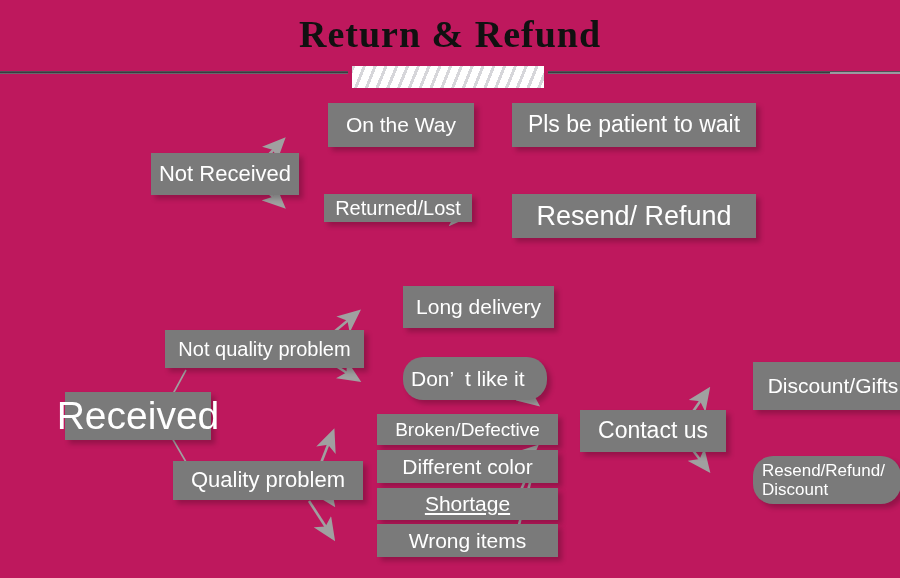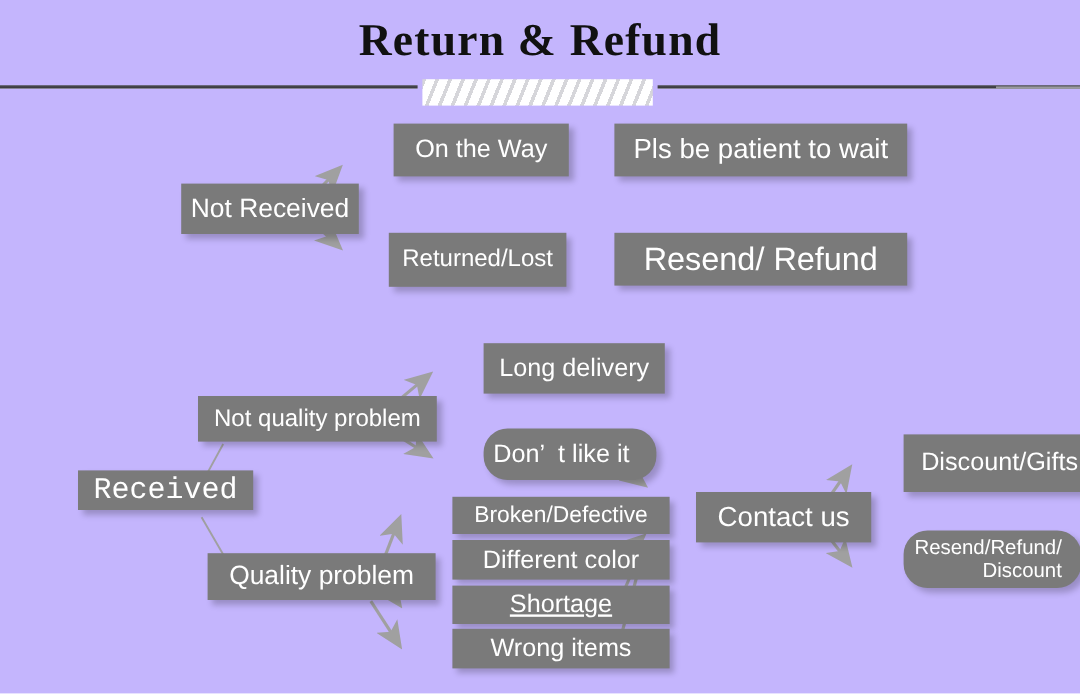--- a/index.html
+++ b/index.html
@@ -7,21 +7,21 @@
     padding: 0;
     background: #ffffff;
   }
   body {
     font-family: "Liberation Sans", sans-serif;
   }
   #page {
     position: relative;
     width: 900px;
     height: 578px;
-    background: #c4b5fd;
+    background: #be185d;
     overflow: hidden;
   }
 
   
   .title {
     position: absolute;
     left: 0;
     top: 12px;
     width: 900px;
     text-align: center;
@@ -146,25 +146,25 @@
       <path d="M685,440 L708,470"></path>
     </g>
   </svg>
 
   <div class="node" style="left:108px; top:153px; width:148px; height:42px; font-size:22px;">Not Received</div>
 
   <div class="node" style="left:285px; top:103px; width:146px; height:44px; font-size:21px;">On the Way</div>
 
   <div class="node" style="left:469px; top:103px; width:244px; height:44px; font-size:23px;">Pls be patient to wait</div>
 
-  <div class="node" style="left:281px; top:194px; width:148px; height:45px; font-size:20px;">Returned/Lost</div>
+  <div class="node" style="left:281px; top:194px; width:148px; height:28px; font-size:20px;">Returned/Lost</div>
 
   <div class="node" style="left:469px; top:194px; width:244px; height:44px; font-size:27px;">Resend/ Refund</div>
 
-  <div class="node" style="left:22px; top:392px; width:146px; height:33px; font-size:25px;font-family:Liberation Mono, monospace;">Received</div>
+  <div class="node" style="left:22px; top:392px; width:146px; height:48px; font-size:39px;">Received</div>
 
   <div class="node" style="left:122px; top:330px; width:199px; height:38px; font-size:20px;">Not quality problem</div>
 
   <div class="node" style="left:130px; top:461px; width:190px; height:39px; font-size:22px;text-align:right;">Quality problem</div>
 
   <div class="node" style="left:360px; top:286px; width:151px; height:42px; font-size:21px;">Long delivery</div>
 
   <div class="node left-align" style="left:360px; top:357px; width:144px; height:43px; font-size:21px; padding-left:8px;">Don’  t like it</div>
 
   <div class="node" style="left:334px; top:414px; width:181px; height:31px; font-size:19px;">Broken/Defective</div>
@@ -172,16 +172,16 @@
   <div class="node" style="left:334px; top:450px; width:181px; height:33px; font-size:21px;">Different color</div>
 
   <div class="node" style="left:334px; top:488px; width:181px; height:32px; font-size:21px;text-decoration:underline;">Shortage</div>
 
   <div class="node" style="left:334px; top:524px; width:181px; height:33px; font-size:21px;">Wrong items</div>
 
   <div class="node" style="left:537px; top:410px; width:146px; height:42px; font-size:23px;">Contact us</div>
 
   <div class="node" style="left:710px; top:362px; width:160px; height:48px; font-size:21px;">Discount/Gifts</div>
 
-  <div class="node left-align" style="left:710px; top:442px; width:148px; height:48px; font-size:17px; padding-left:9px;text-align:right;">Resend/Refund/
+  <div class="node left-align" style="left:710px; top:456px; width:148px; height:48px; font-size:17px; padding-left:9px;">Resend/Refund/
 Discount</div>
 
 </div>
 
 </body></html>

